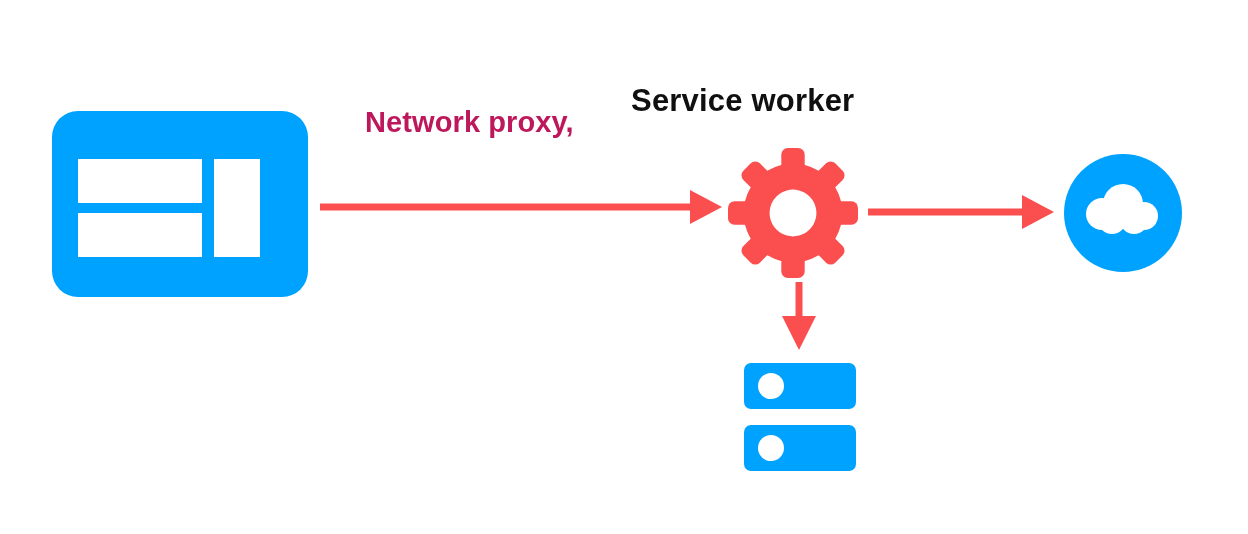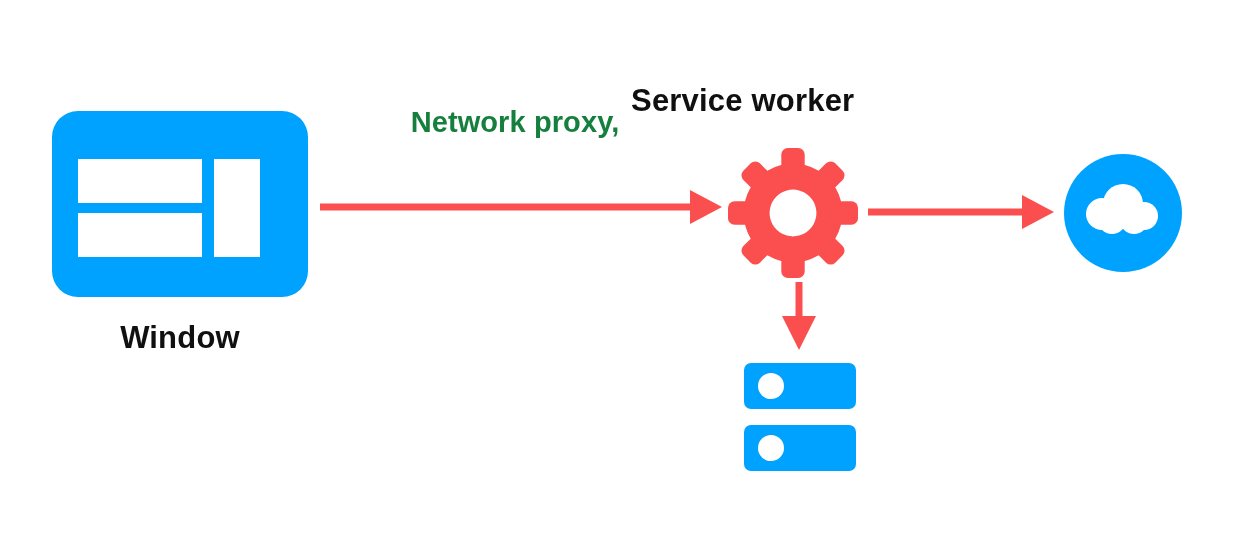--- a/index.html
+++ b/index.html
@@ -90,25 +90,25 @@
     width: 100%;
     height: 100%;
     display: block;
   }
   
   #edge-label-proxy {
     position: absolute;
     left: 365px;
     top: 103px;
     width: 300px;
-    text-align: center;
+    text-align: left;
     font-size: 29px;
     line-height: 1.32;
     font-weight: bold;
-    color: #15803d;
+    color: #be185d;
     letter-spacing: 0.1px;
   }
   
   #arrows-layer {
     position: absolute;
     left: 0;
     top: 0;
     width: 1248px;
     height: 534px;
     pointer-events: none;
@@ -144,21 +144,20 @@
   </svg>
 
   <div class="node" id="window-node">
     <svg id="window-icon" viewBox="0 0 256 186">
       <rect x="0" y="0" width="256" height="186" rx="26" ry="26" fill="#00A2FF"></rect>
       <rect x="26" y="48" width="124" height="44" fill="#ffffff"></rect>
       <rect x="26" y="102" width="124" height="44" fill="#ffffff"></rect>
       <rect x="162" y="48" width="46" height="98" fill="#ffffff"></rect>
     </svg>
   </div>
-  <div id="window-label">Window</div>
 
   <div id="edge-label-proxy">
     <div>Network proxy,</div>
   </div>
 
   <div id="service-worker-label">Service worker</div>
   <div class="node" id="gear-node">
     <svg id="gear-icon" viewBox="0 0 100 100">
       <g fill="#FB4F4F">
 

